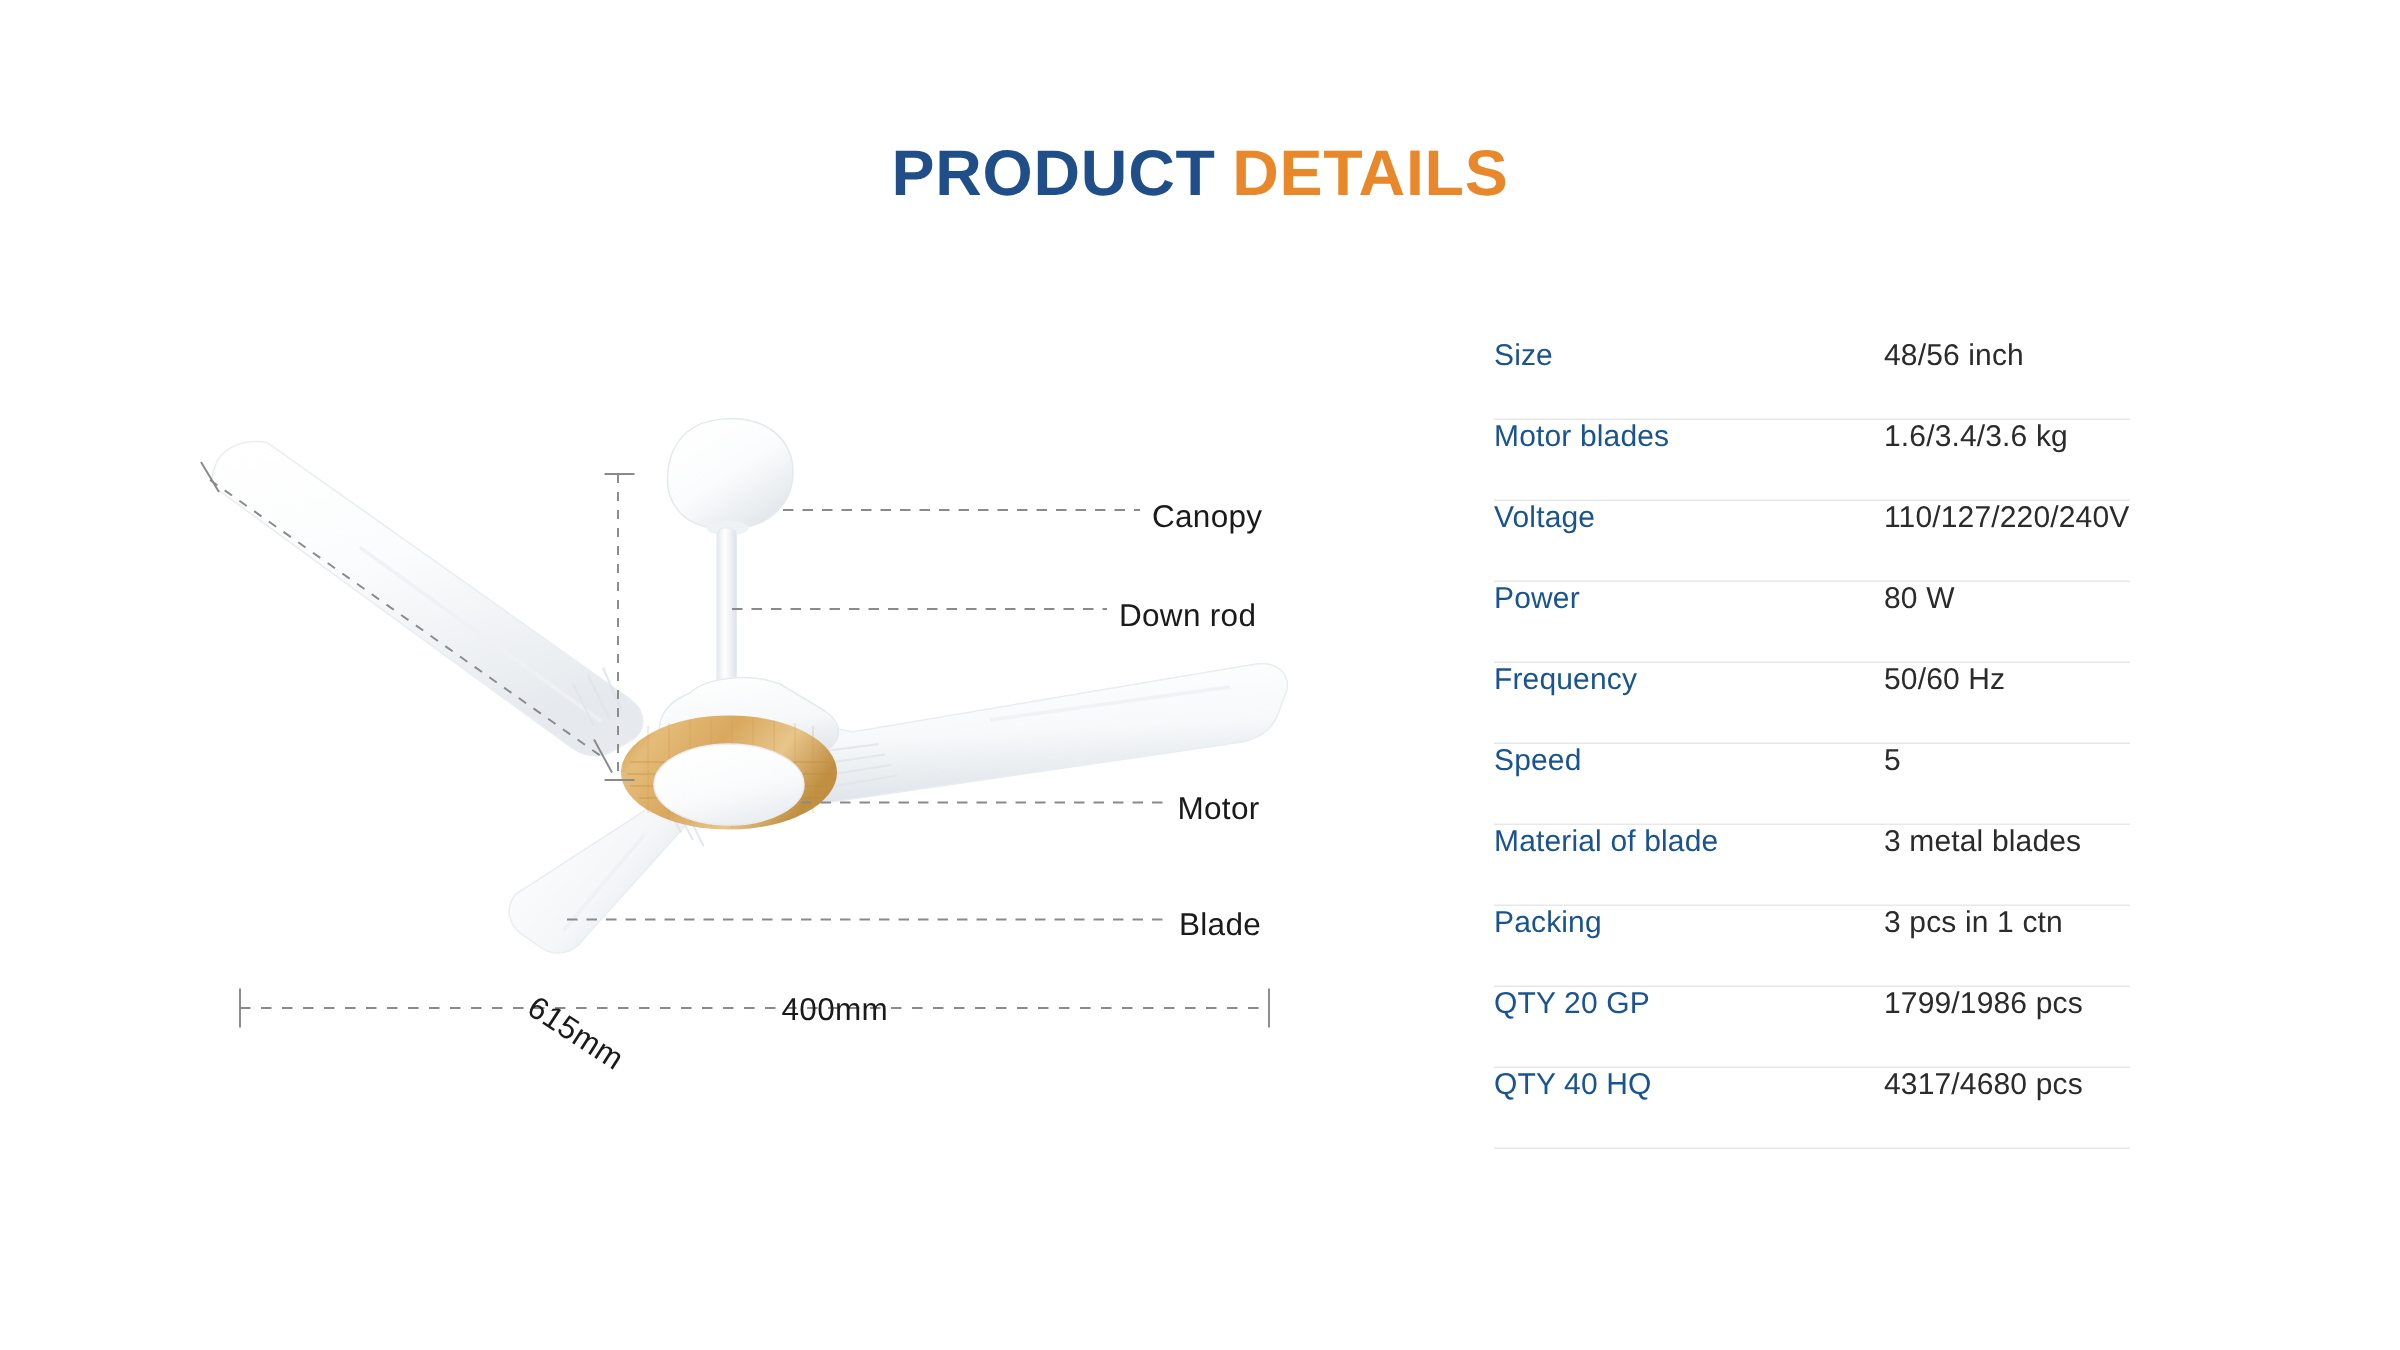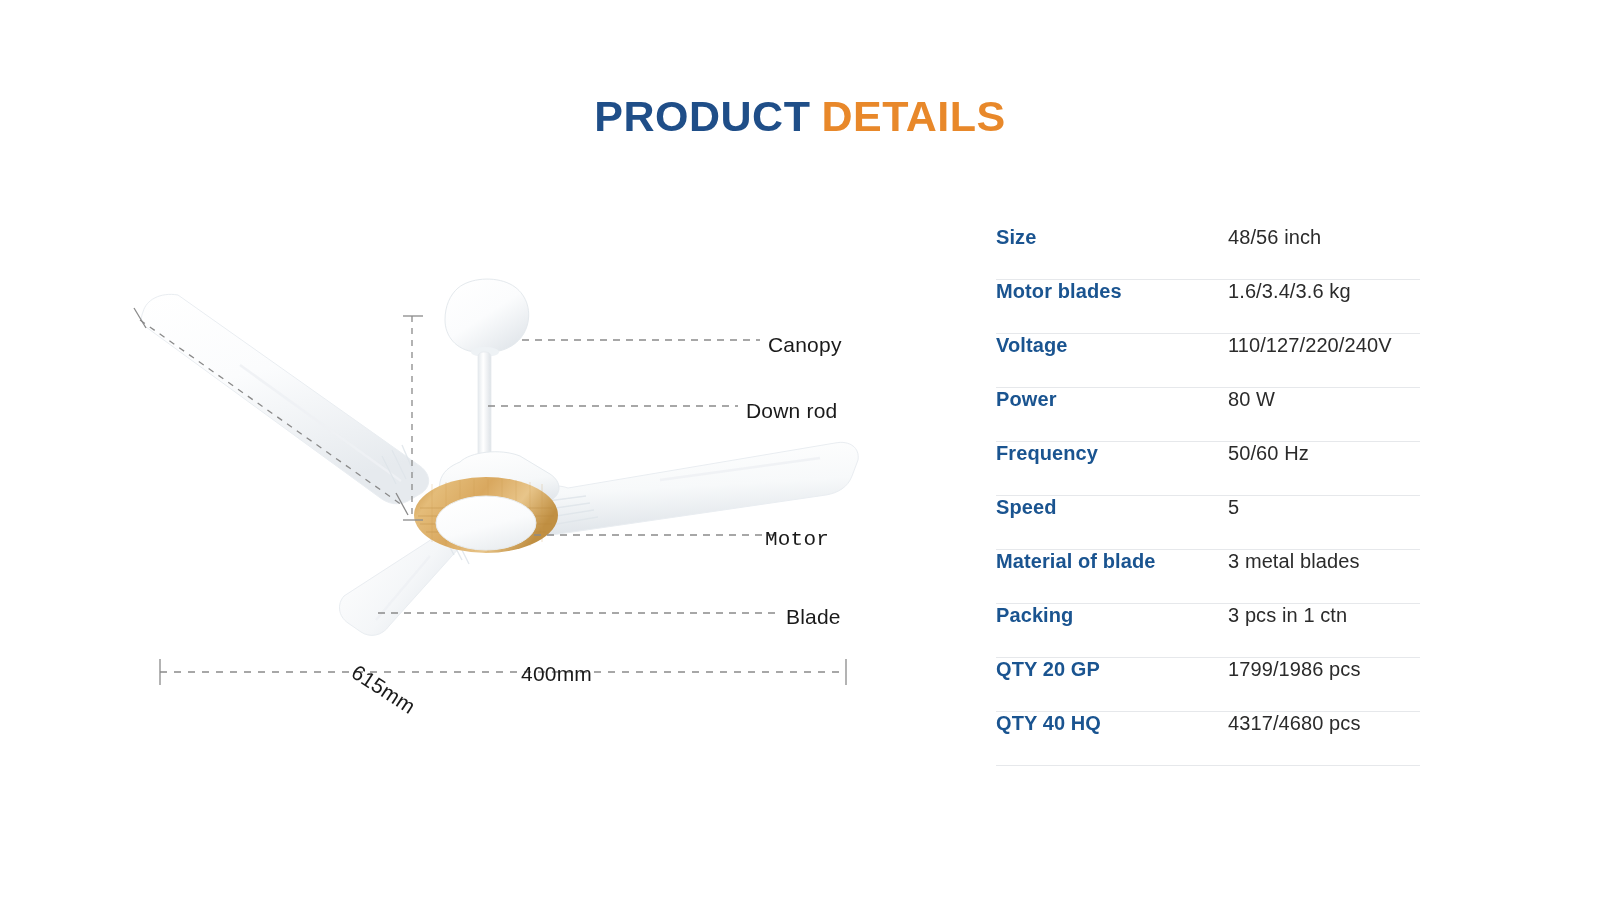--- a/index.html
+++ b/index.html
@@ -48,21 +48,21 @@
   
   .callout-label {
     position: absolute;
     font-size: 21px;
     color: #1a1a1a;
     white-space: nowrap;
     letter-spacing: 0.2px;
   }
   .callout-canopy  { left: 768px; top: 333px; }
   .callout-downrod { left: 746px; top: 399px; }
-  .callout-motor   { left: 765px; top: 528px; font-family: Liberation Mono, monospace; }
+  .callout-motor   { left: 785px; top: 528px; }
   .callout-blade   { left: 786px; top: 605px; }
 
   
   .dim-text {
     position: absolute;
     font-size: 21px;
     color: #1a1a1a;
     white-space: nowrap;
     letter-spacing: 0.2px;
   }
@@ -87,30 +87,31 @@
     align-items: baseline;
     height: 54px;
     border-bottom: 1px solid #e6e8eb;
   }
 
   .spec-label {
     width: 232px;
     flex: 0 0 232px;
     color: #1a5490;
     font-size: 20px;
-    font-weight: bold;
+    font-weight: normal;
     letter-spacing: 0.1px;
     white-space: nowrap;
   }
 
   .spec-value {
     color: #2b2b2b;
     font-size: 20px;
     letter-spacing: 0.1px;
     white-space: nowrap;
+    margin-left: 28px;
   }
 </style>
 </head>
 <body>
 
 <div id="page">
 
   <h1 class="page-title">
     <span class="title-primary">PRODUCT</span><span class="title-accent">DETAILS</span>
   </h1>

